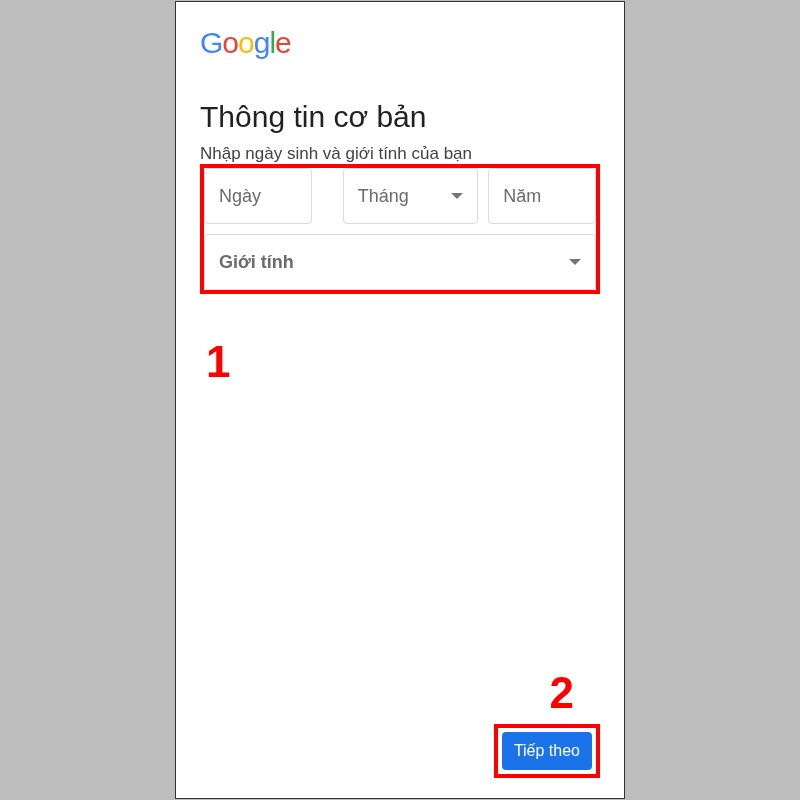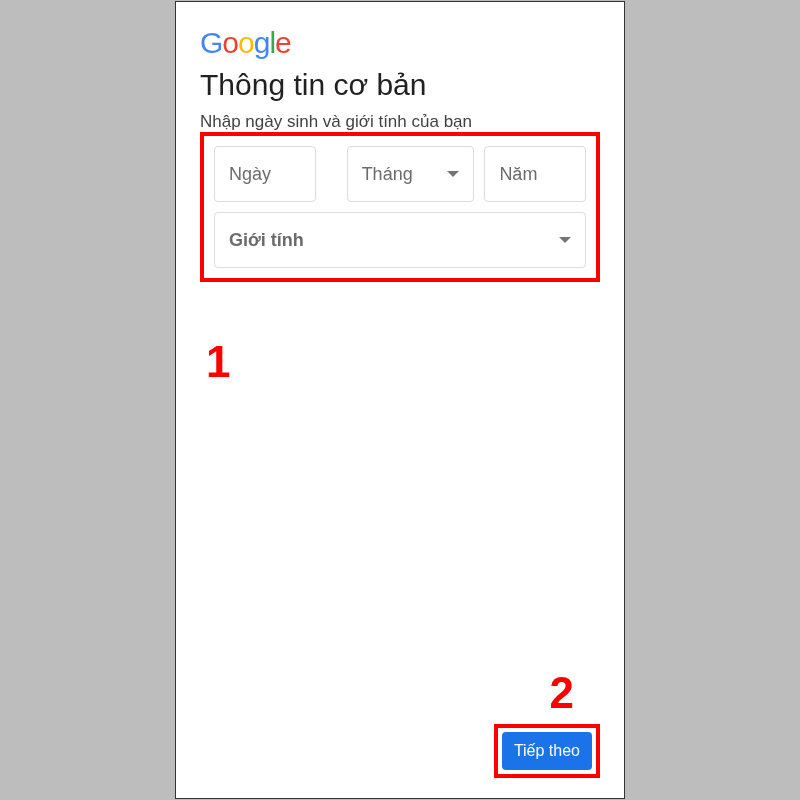--- a/index.html
+++ b/index.html
@@ -21,21 +21,21 @@
       height: 798px;
       background: #ffffff;
       border: 1px solid #333;
       position: relative;
       padding: 24px 24px 0 24px;
     }
     .google-logo {
       font-size: 30px;
       font-weight: 500;
       letter-spacing: -1px;
-      margin-bottom: 8px;
+      margin-bottom: 40px;
       font-family: Arial, 'Helvetica Neue', sans-serif;
     }
     .google-logo span { display: inline-block; }
     .g1 { color: #4285F4; }
     .o1 { color: #EA4335; }
     .o2 { color: #FBBC05; }
     .g2 { color: #4285F4; }
     .l1 { color: #34A853; }
     .e1 { color: #EA4335; }
     .page-title {
@@ -44,21 +44,21 @@
       font-weight: 400;
       margin-bottom: 10px;
       margin-top: 8px;
     }
     .subtitle {
       font-size: 17px;
       color: #424242;
     }
     .form-group {
       border: 4px solid #ff0000;
-      padding: 10px;
+      padding: 0;
       position: relative;
     }
     .row {
       display: flex;
       gap: 10px;
       margin-bottom: 10px;
     }
     .field {
       border: 1px solid #dadce0;
       border-radius: 4px;

